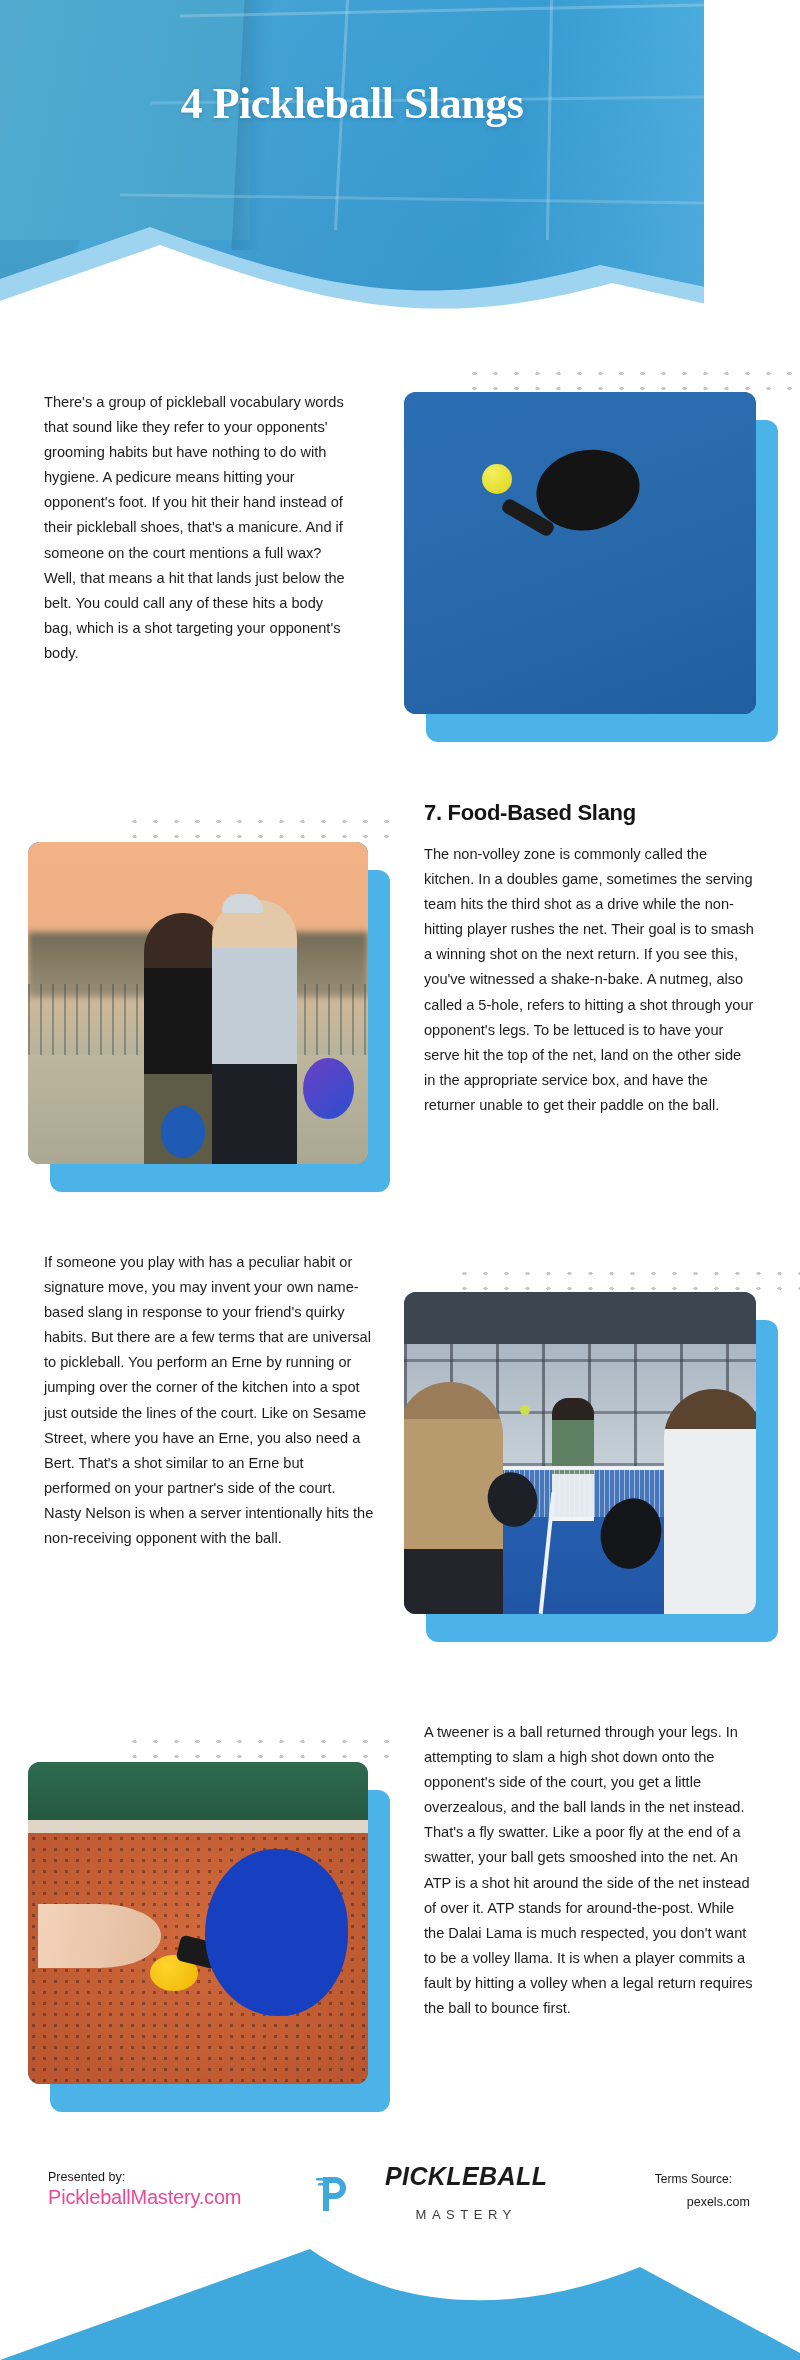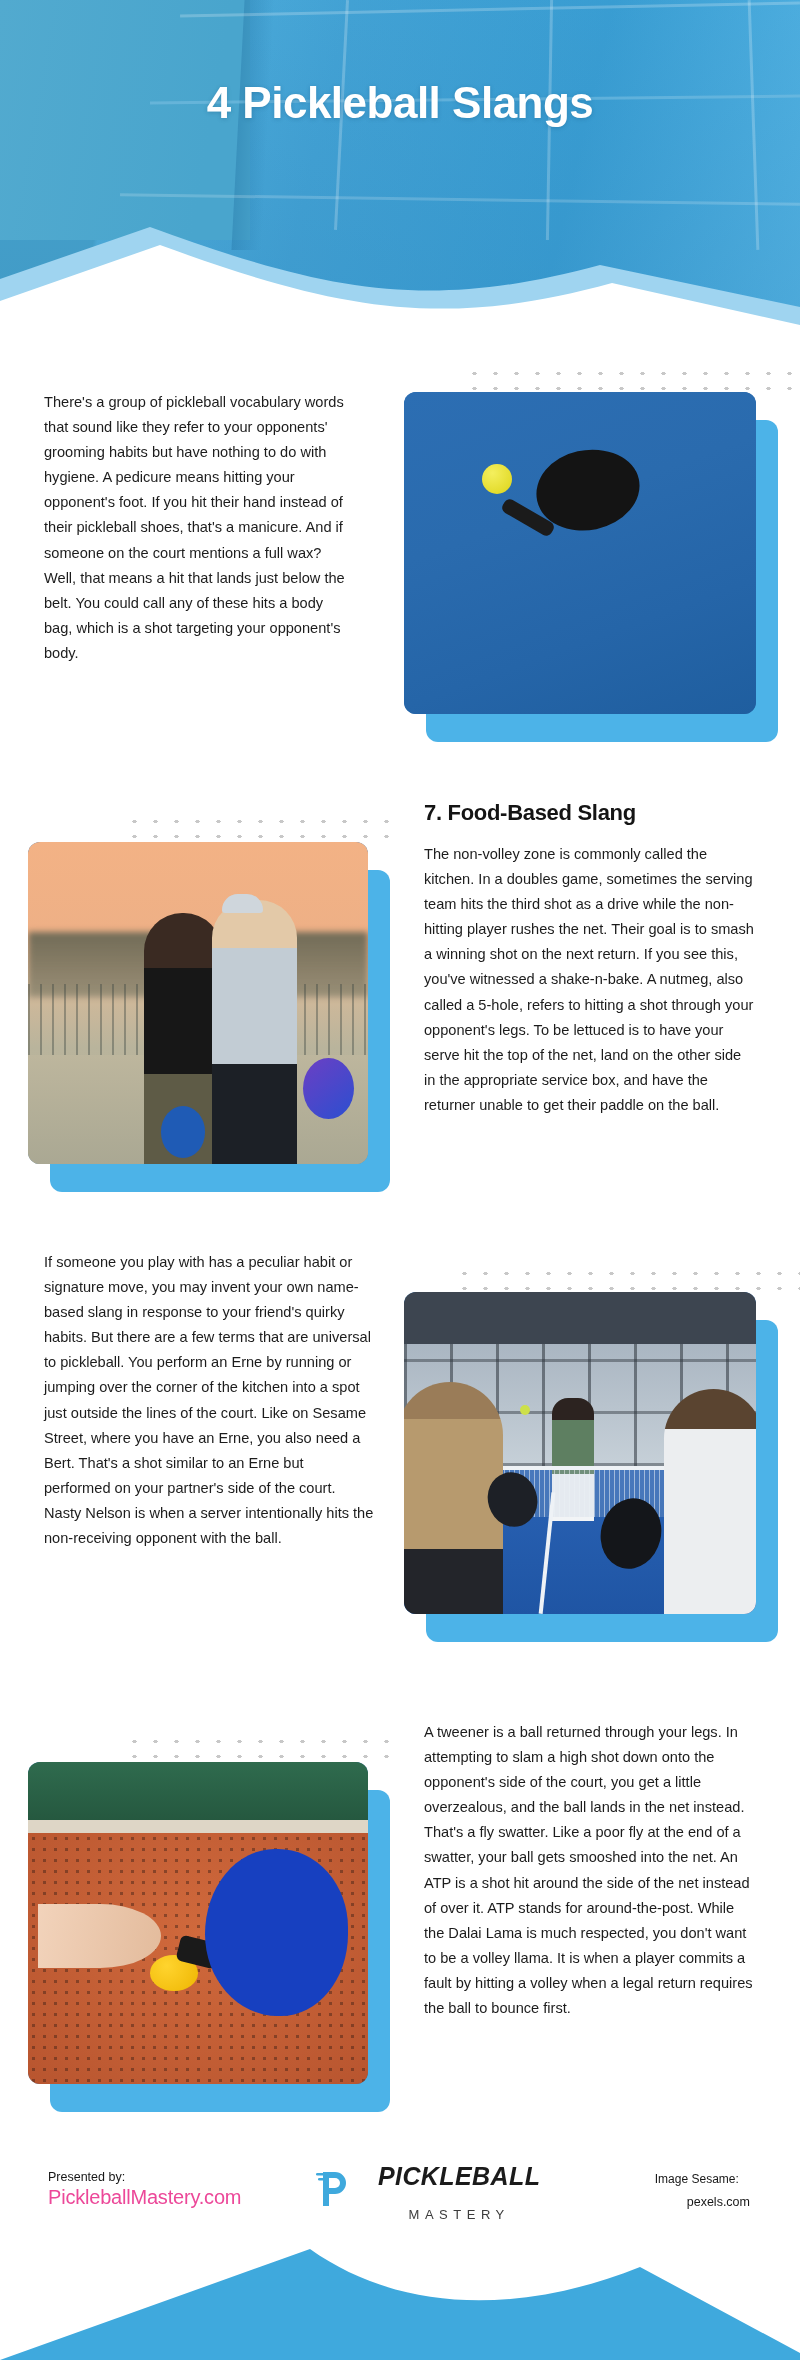--- a/index.html
+++ b/index.html
@@ -9,24 +9,25 @@
     height: 2360px;
     background: #ffffff;
     font-family: "Liberation Sans", sans-serif;
     overflow: hidden;
     position: relative;
   }
 
   
   .header {
     position: relative;
-    width: 800px;
+    width: 704px;
     height: 330px;
     overflow: hidden;
     background: #3fa9dd;
+    font-family: Liberation Serif, serif;
   }
   .header-photo {
     position: absolute;
     inset: 0;
     background:
       linear-gradient(to bottom, rgba(40,120,175,0.10), rgba(40,120,175,0.25)),
       linear-gradient(103deg, #4aa7cf 0%, #4aa7cf 17%, #54b4e0 17.5%, #45a6d8 40%, #3ba1d6 70%, #58b9e8 100%);
   }
   
   .court-line {
@@ -171,21 +172,21 @@
     left: 0; top: 2130px;
     width: 800px; height: 230px;
   }
   .presented {
     position: absolute; left: 48px; top: 40px;
   }
   .presented-label { font-size: 12.5px; color: #171717; }
   .presented-site { font-size: 20px; color: #ec4899; margin-top: 2px; letter-spacing: -0.2px; }
   .logo-block {
     position: absolute; left: 315px; top: 34px;
-    display: flex; gap: 19px;
+    display: flex; align-items: center; gap: 26px;
   }
   .logo-mark { width: 44px; height: 48px; }
   .logo-text-wrap { display: flex; flex-direction: column; line-height: 1; }
   .logo-main { font-size: 25px; font-weight: bold; color: #1b1b1b; letter-spacing: 0.4px; font-style: italic; }
   .logo-sub { font-size: 13px; color: #3c3c3c; letter-spacing: 5.5px; margin-top: 19px; text-align: center; }
   .img-source { position: absolute; right: 50px; top: 42px; text-align: left; }
   .img-source-label { font-size: 12px; color: #171717; }
   .img-source-val { font-size: 12.5px; color: #171717; margin-top: 9px; padding-left: 32px; }
   .footer-wave { position: absolute; left: 0; bottom: 0; width: 800px; height: 125px; }
 </style>
@@ -308,20 +309,20 @@
       <rect x="3" y="14" width="7" height="2.6" rx="1.3" fill="#3fa9dd"></rect>
       <circle cx="11" cy="33" r="3" fill="#3fa9dd"></circle>
     </svg>
     <div class="logo-text-wrap">
       <div class="logo-main">PICKLEBALL</div>
       <div class="logo-sub">MASTERY</div>
     </div>
   </div>
 
   <div class="img-source">
-    <div class="img-source-label">Image Sesame:</div>
+    <div class="img-source-label">Terms Source:</div>
     <div class="img-source-val">pexels.com</div>
   </div>
 
   <svg class="footer-wave" viewBox="0 0 800 125" preserveAspectRatio="none">
     <path d="M0,125 L310,14 C400,78 520,80 640,32 L800,118 L800,125 Z" fill="#3fa9dd"></path>
   </svg>
 </div>
 
 </body></html>

